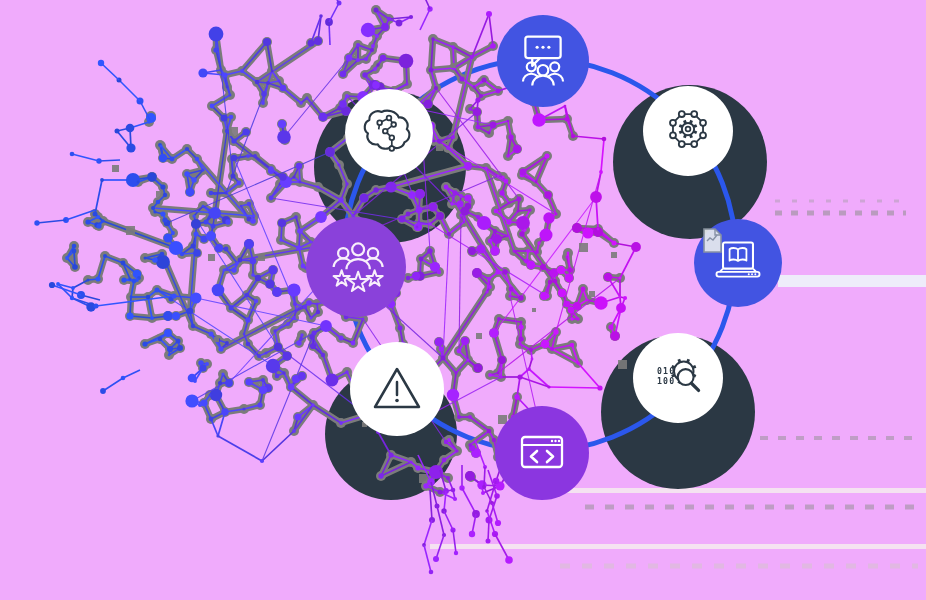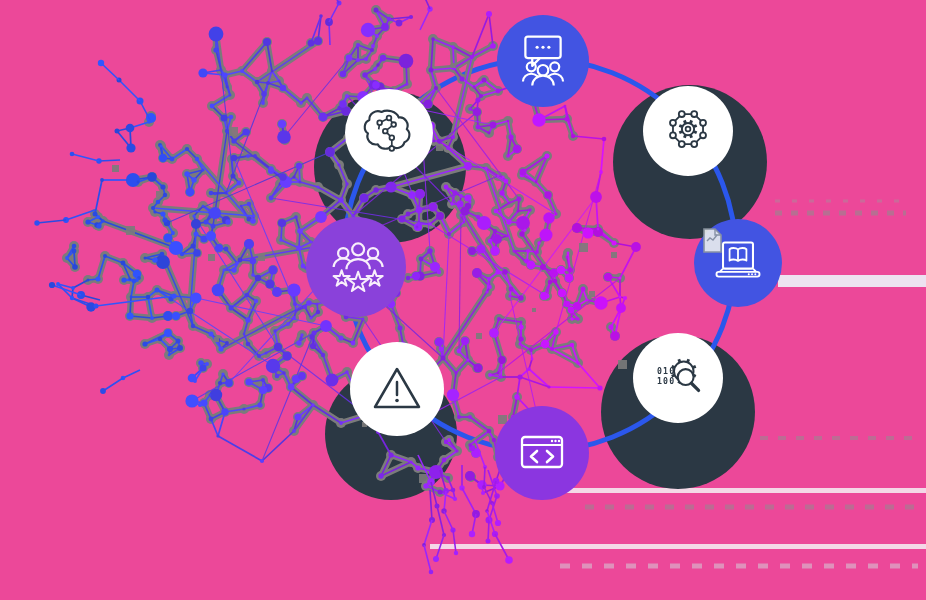--- a/index.html
+++ b/index.html
@@ -1,16 +1,16 @@
 <!DOCTYPE html>
 <html><head>
 <meta charset="utf-8">
 <style>
   html,body{margin:0;padding:0;background:#ffffff;font-family:"Liberation Sans",sans-serif;}
-  .stage{position:relative;width:926px;height:600px;background:#ec4899;overflow:hidden;}
+  .stage{position:relative;width:926px;height:600px;background:#f0abfc;overflow:hidden;}
   .stage svg{position:absolute;left:0;top:0;display:block;}
 </style>
 </head>
 <body>
 
 <div class="stage">
   <svg id="scene" width="926" height="600" viewBox="0 0 926 600">
     <g id="g-artifacts">
         <rect x="560" y="488" width="366" height="5" fill="#F5E8F0" opacity="0.9"></rect>
         <rect x="430" y="544" width="496" height="5" fill="#F5E8F0" opacity="0.9"></rect>

